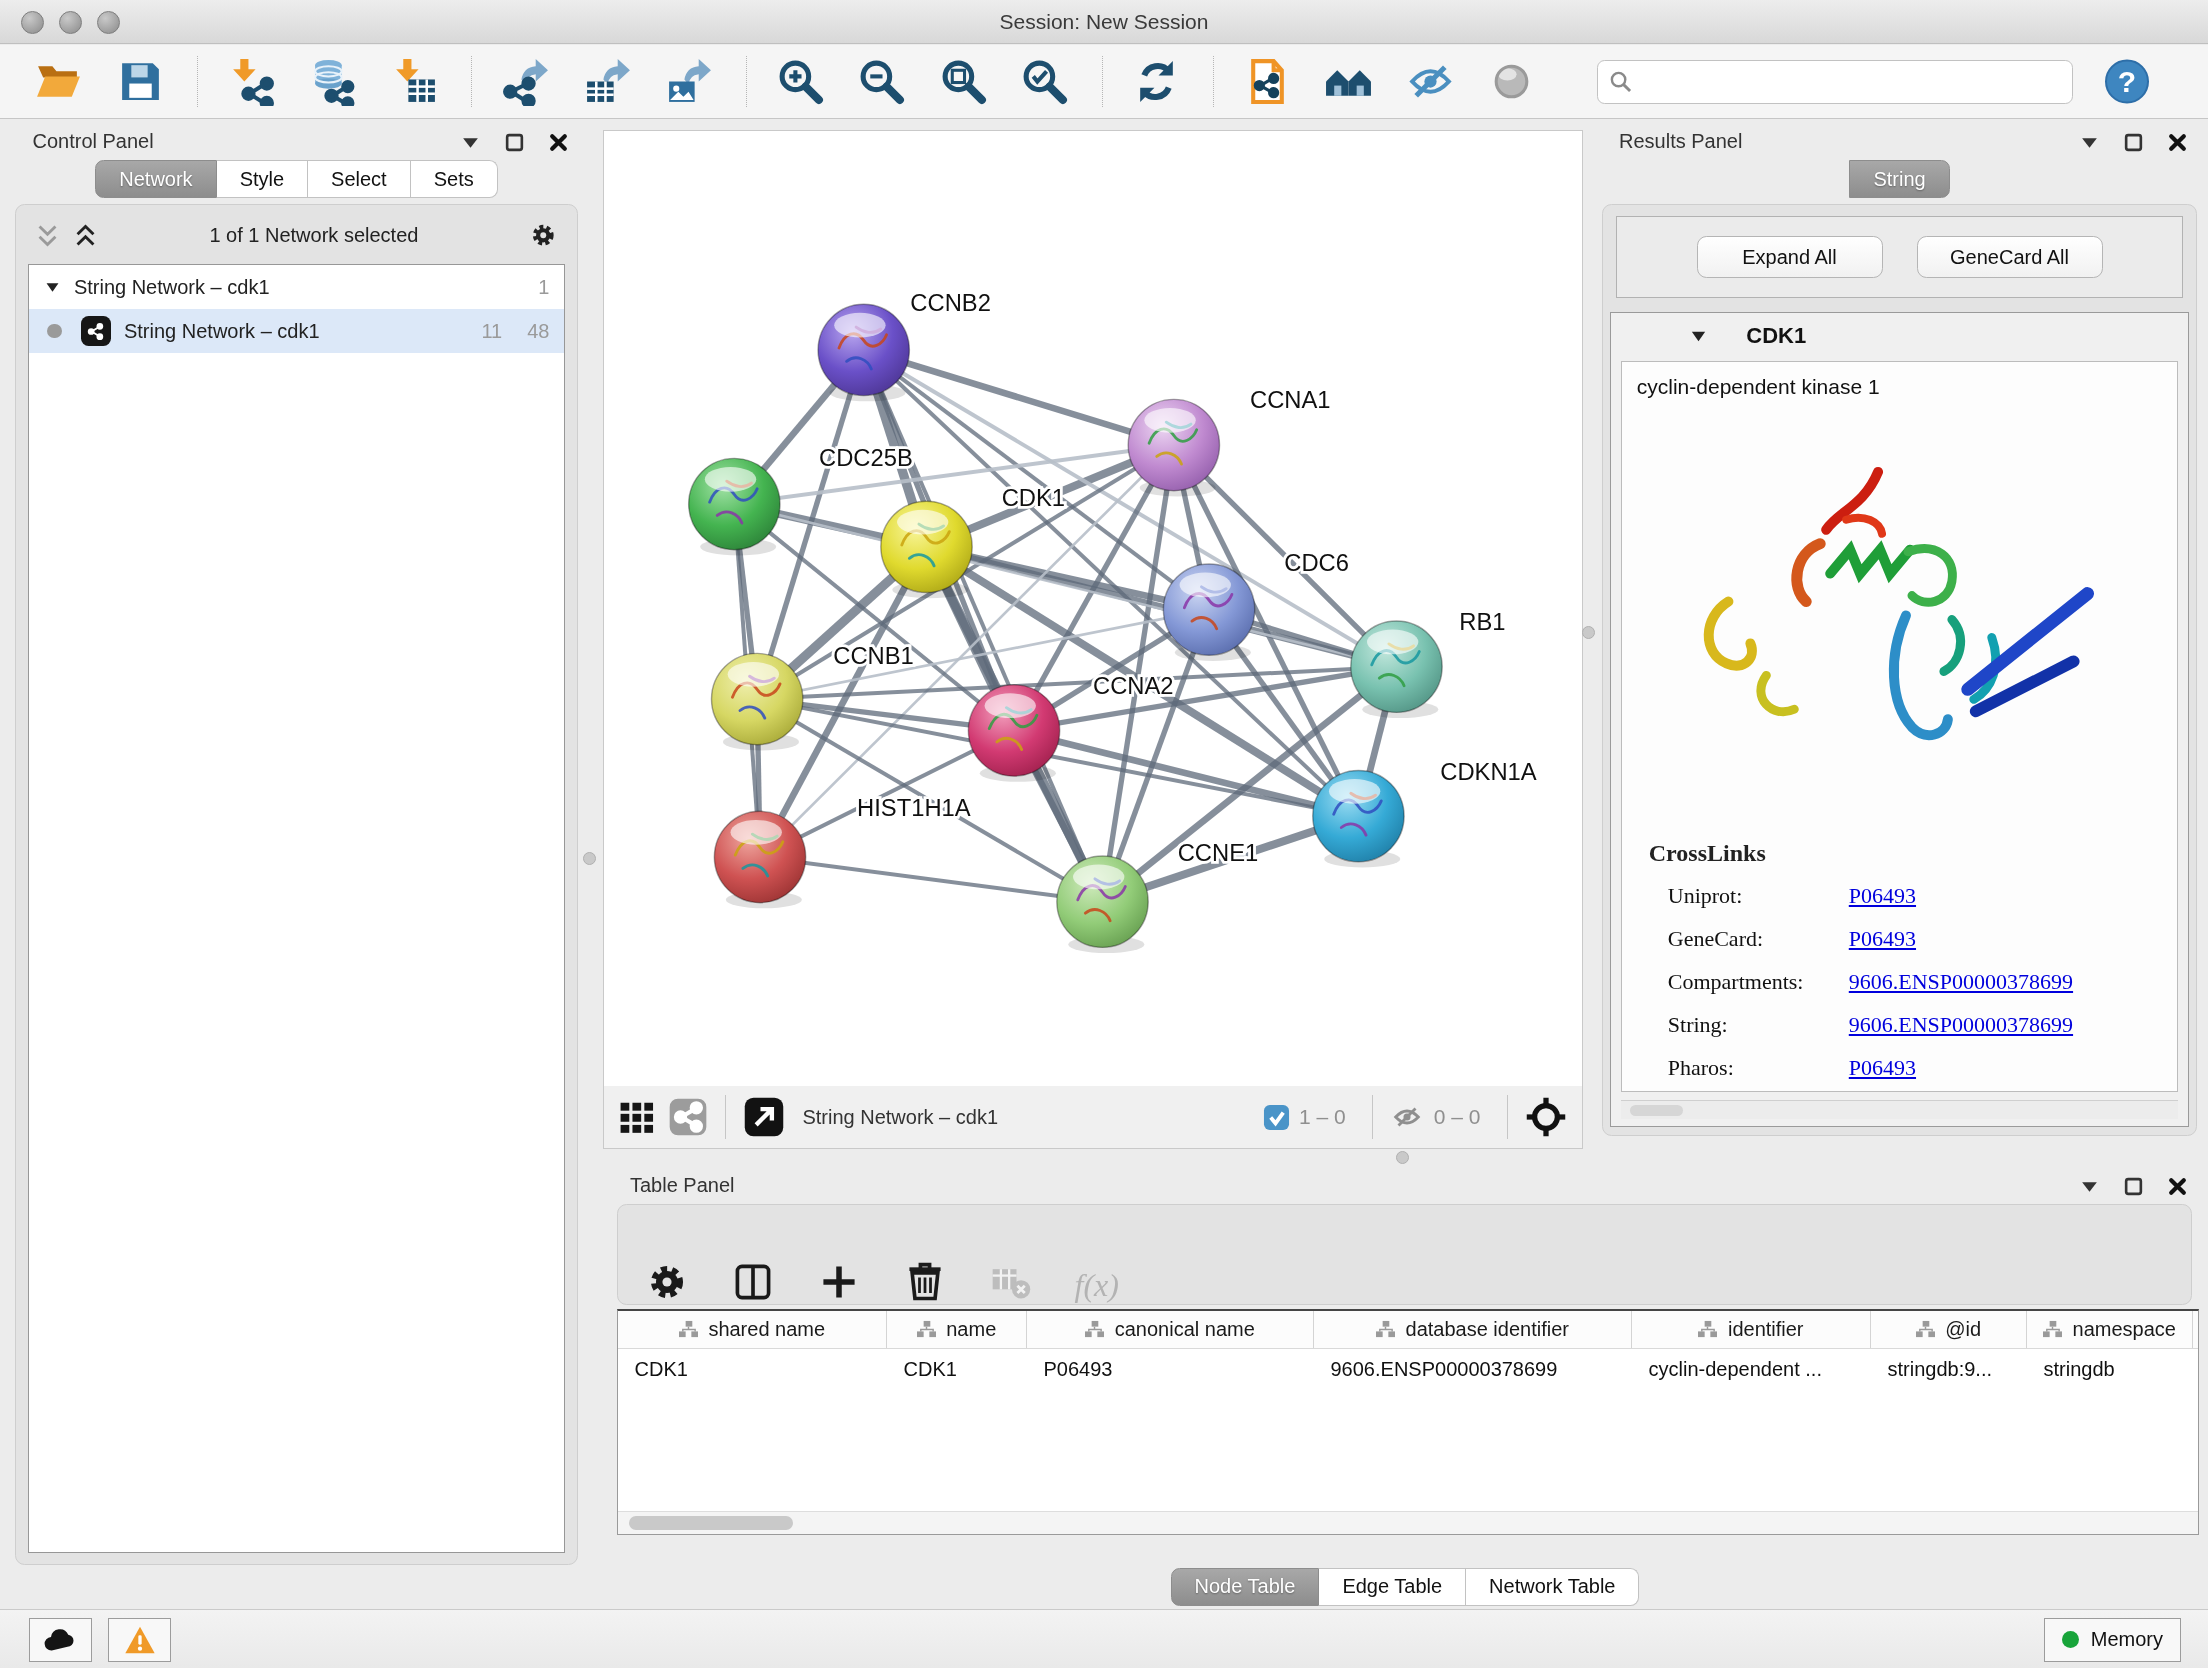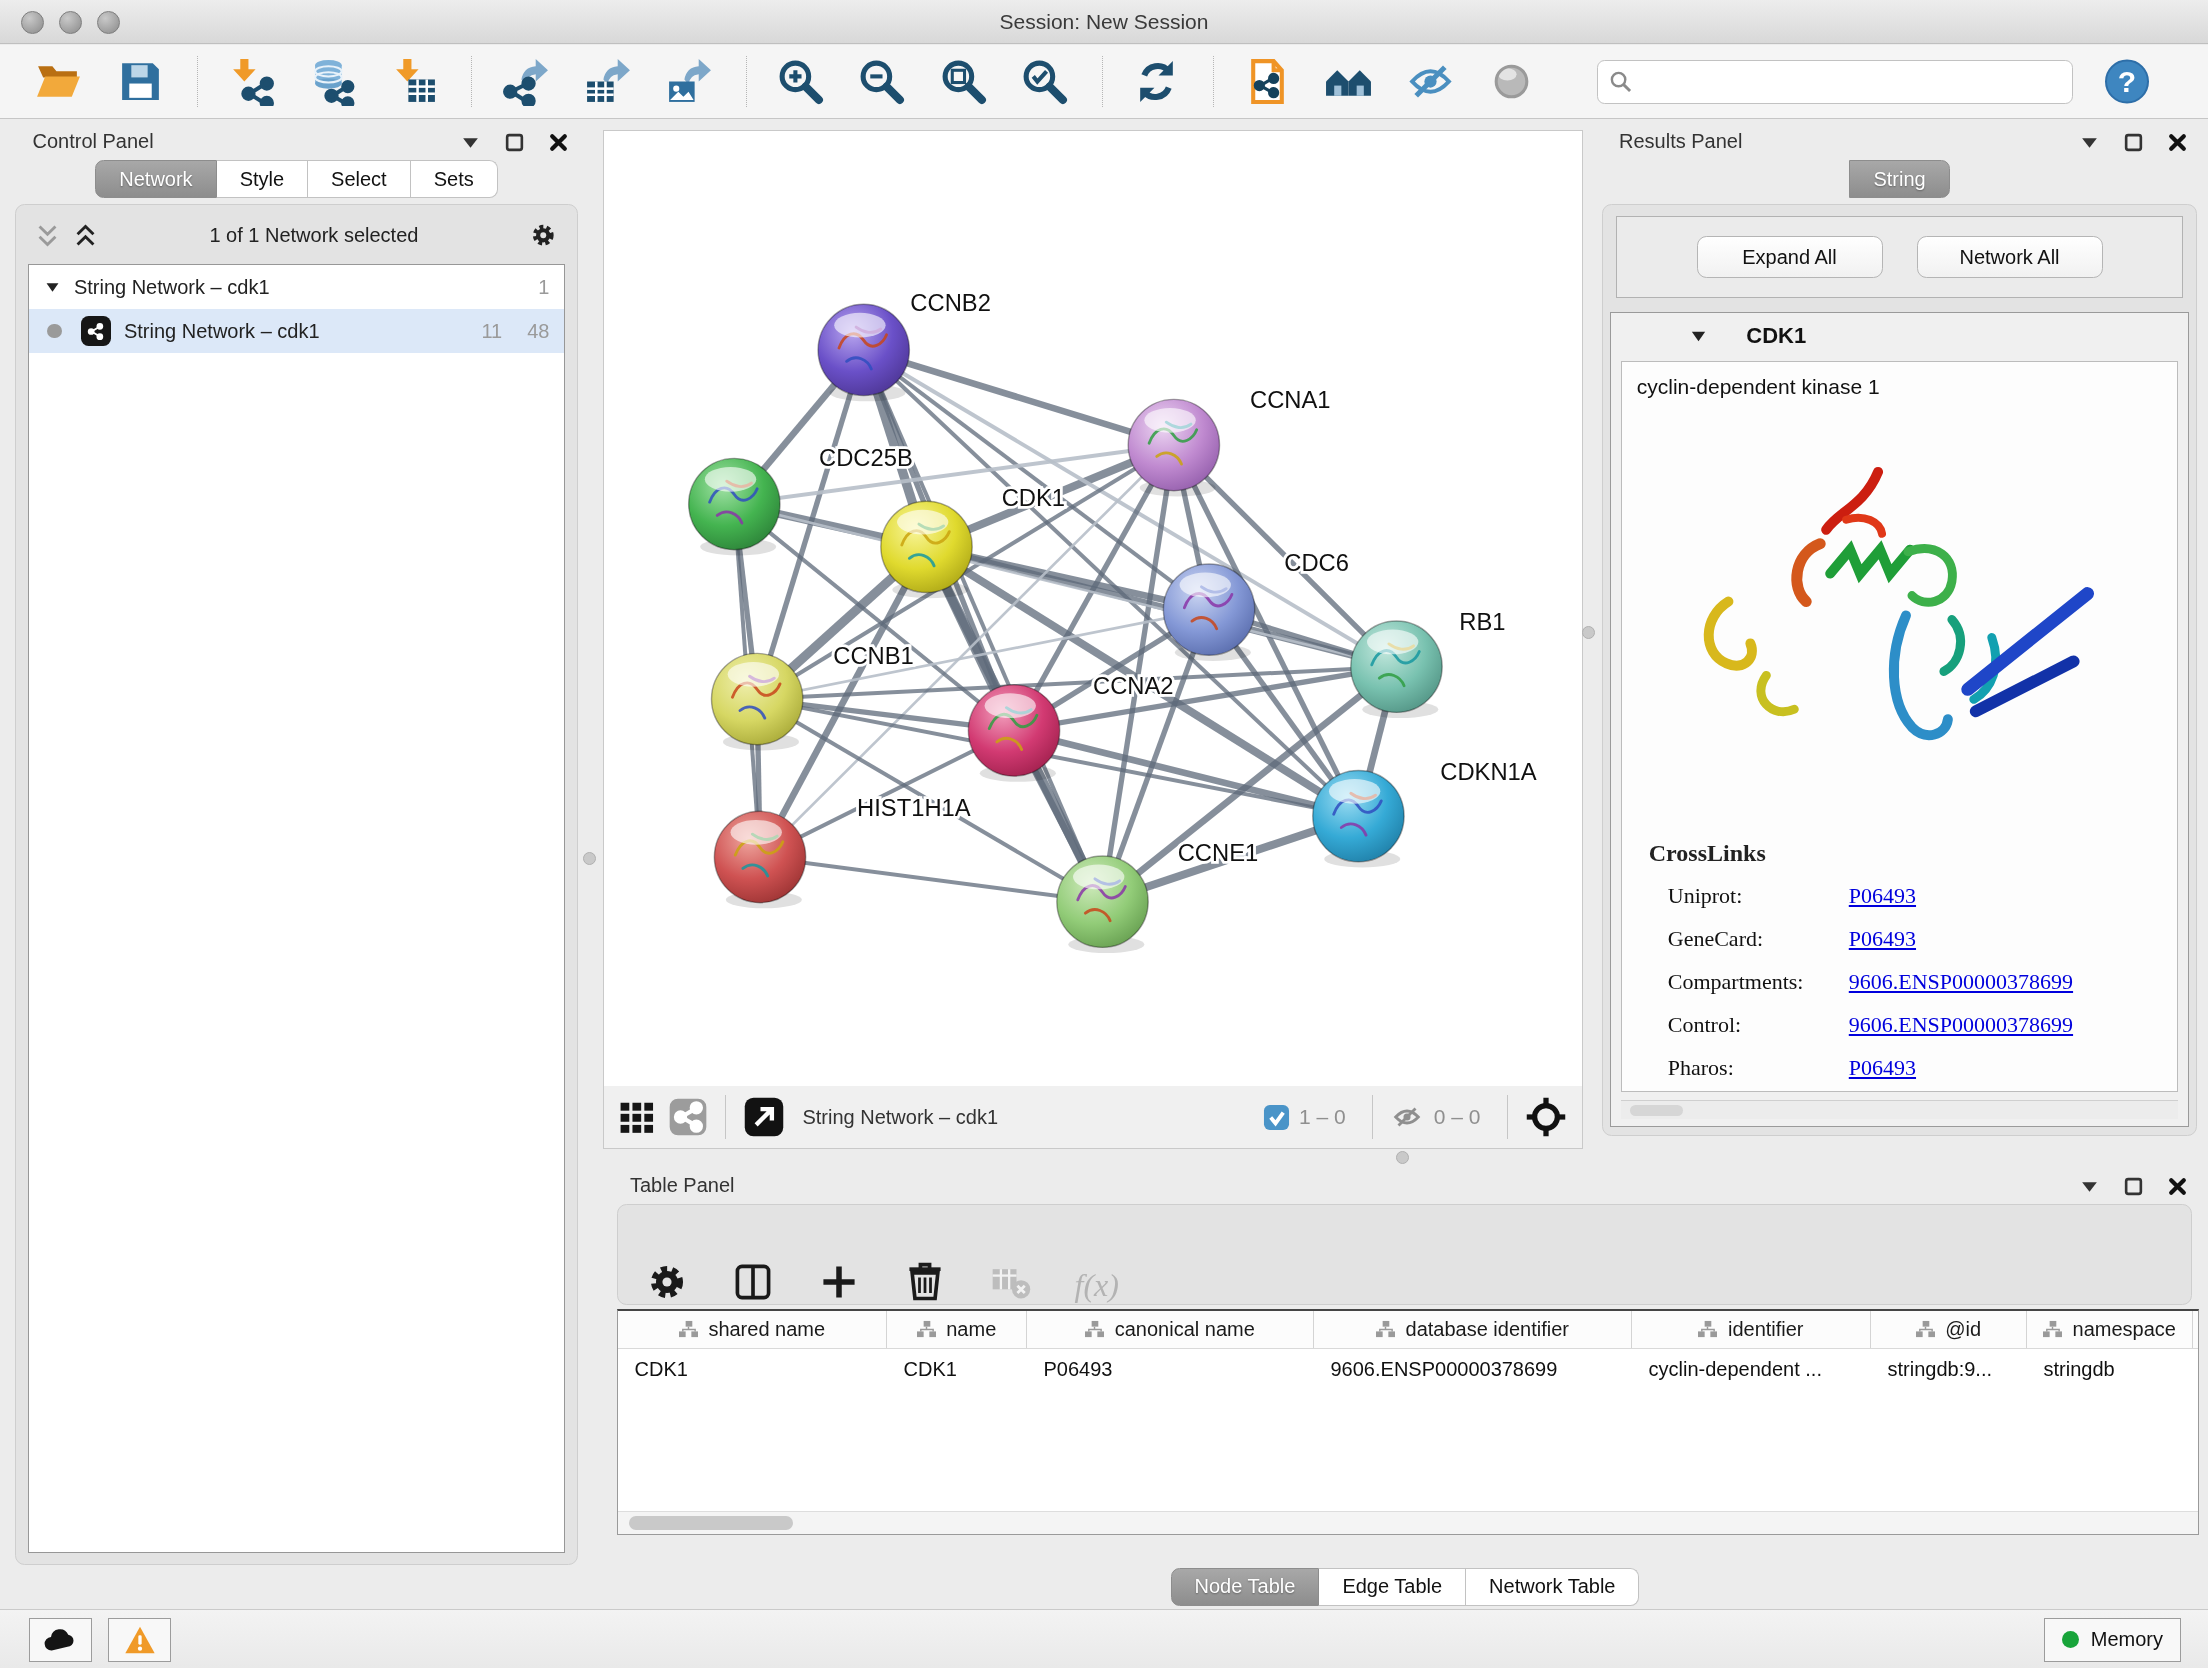--- a/index.html
+++ b/index.html
@@ -657,21 +657,21 @@
     <svg viewBox="0 0 20 20">
         <path d="M4 4l12 12M16 4L4 16" stroke="#111" stroke-width="4" stroke-linecap="round"></path>
       </svg>
   </div>
   <div id="rp-tab"><span class="seg">
         <span class="tab sel">String</span>
       </span></div>
   <div class="graybox" id="rp-gray">
     <div class="rp-expandbox">
       <span class="mac-btn">Expand All</span>
-      <span class="mac-btn">Network All</span>
+      <span class="mac-btn">GeneCard All</span>
     </div>
     <div class="cdk1-box">
       <div class="cdk1-head">
         <svg width="19" height="19" viewBox="0 0 20 20">
             <path d="M3 5h14l-7 10z" fill="#222"></path>
           </svg>
         <span class="t">CDK1</span>
       </div>
       <div class="cdk1-content">
         <div class="cdk1-desc">cyclin-dependent kinase 1</div>
@@ -699,21 +699,21 @@
             </div>
             <div class="cl-row">
               <span class="cl-label">GeneCard:</span>
               <a class="cl-link" href="#">P06493</a>
             </div>
             <div class="cl-row">
               <span class="cl-label">Compartments:</span>
               <a class="cl-link" href="#">9606.ENSP00000378699</a>
             </div>
             <div class="cl-row">
-              <span class="cl-label">Control:</span>
+              <span class="cl-label">String:</span>
               <a class="cl-link" href="#">9606.ENSP00000378699</a>
             </div>
             <div class="cl-row">
               <span class="cl-label">Pharos:</span>
               <a class="cl-link" href="#">P06493</a>
             </div>
           </div>
       </div>
       <div class="rp-scrollstrip">
           <span class="rp-thumb"></span>

